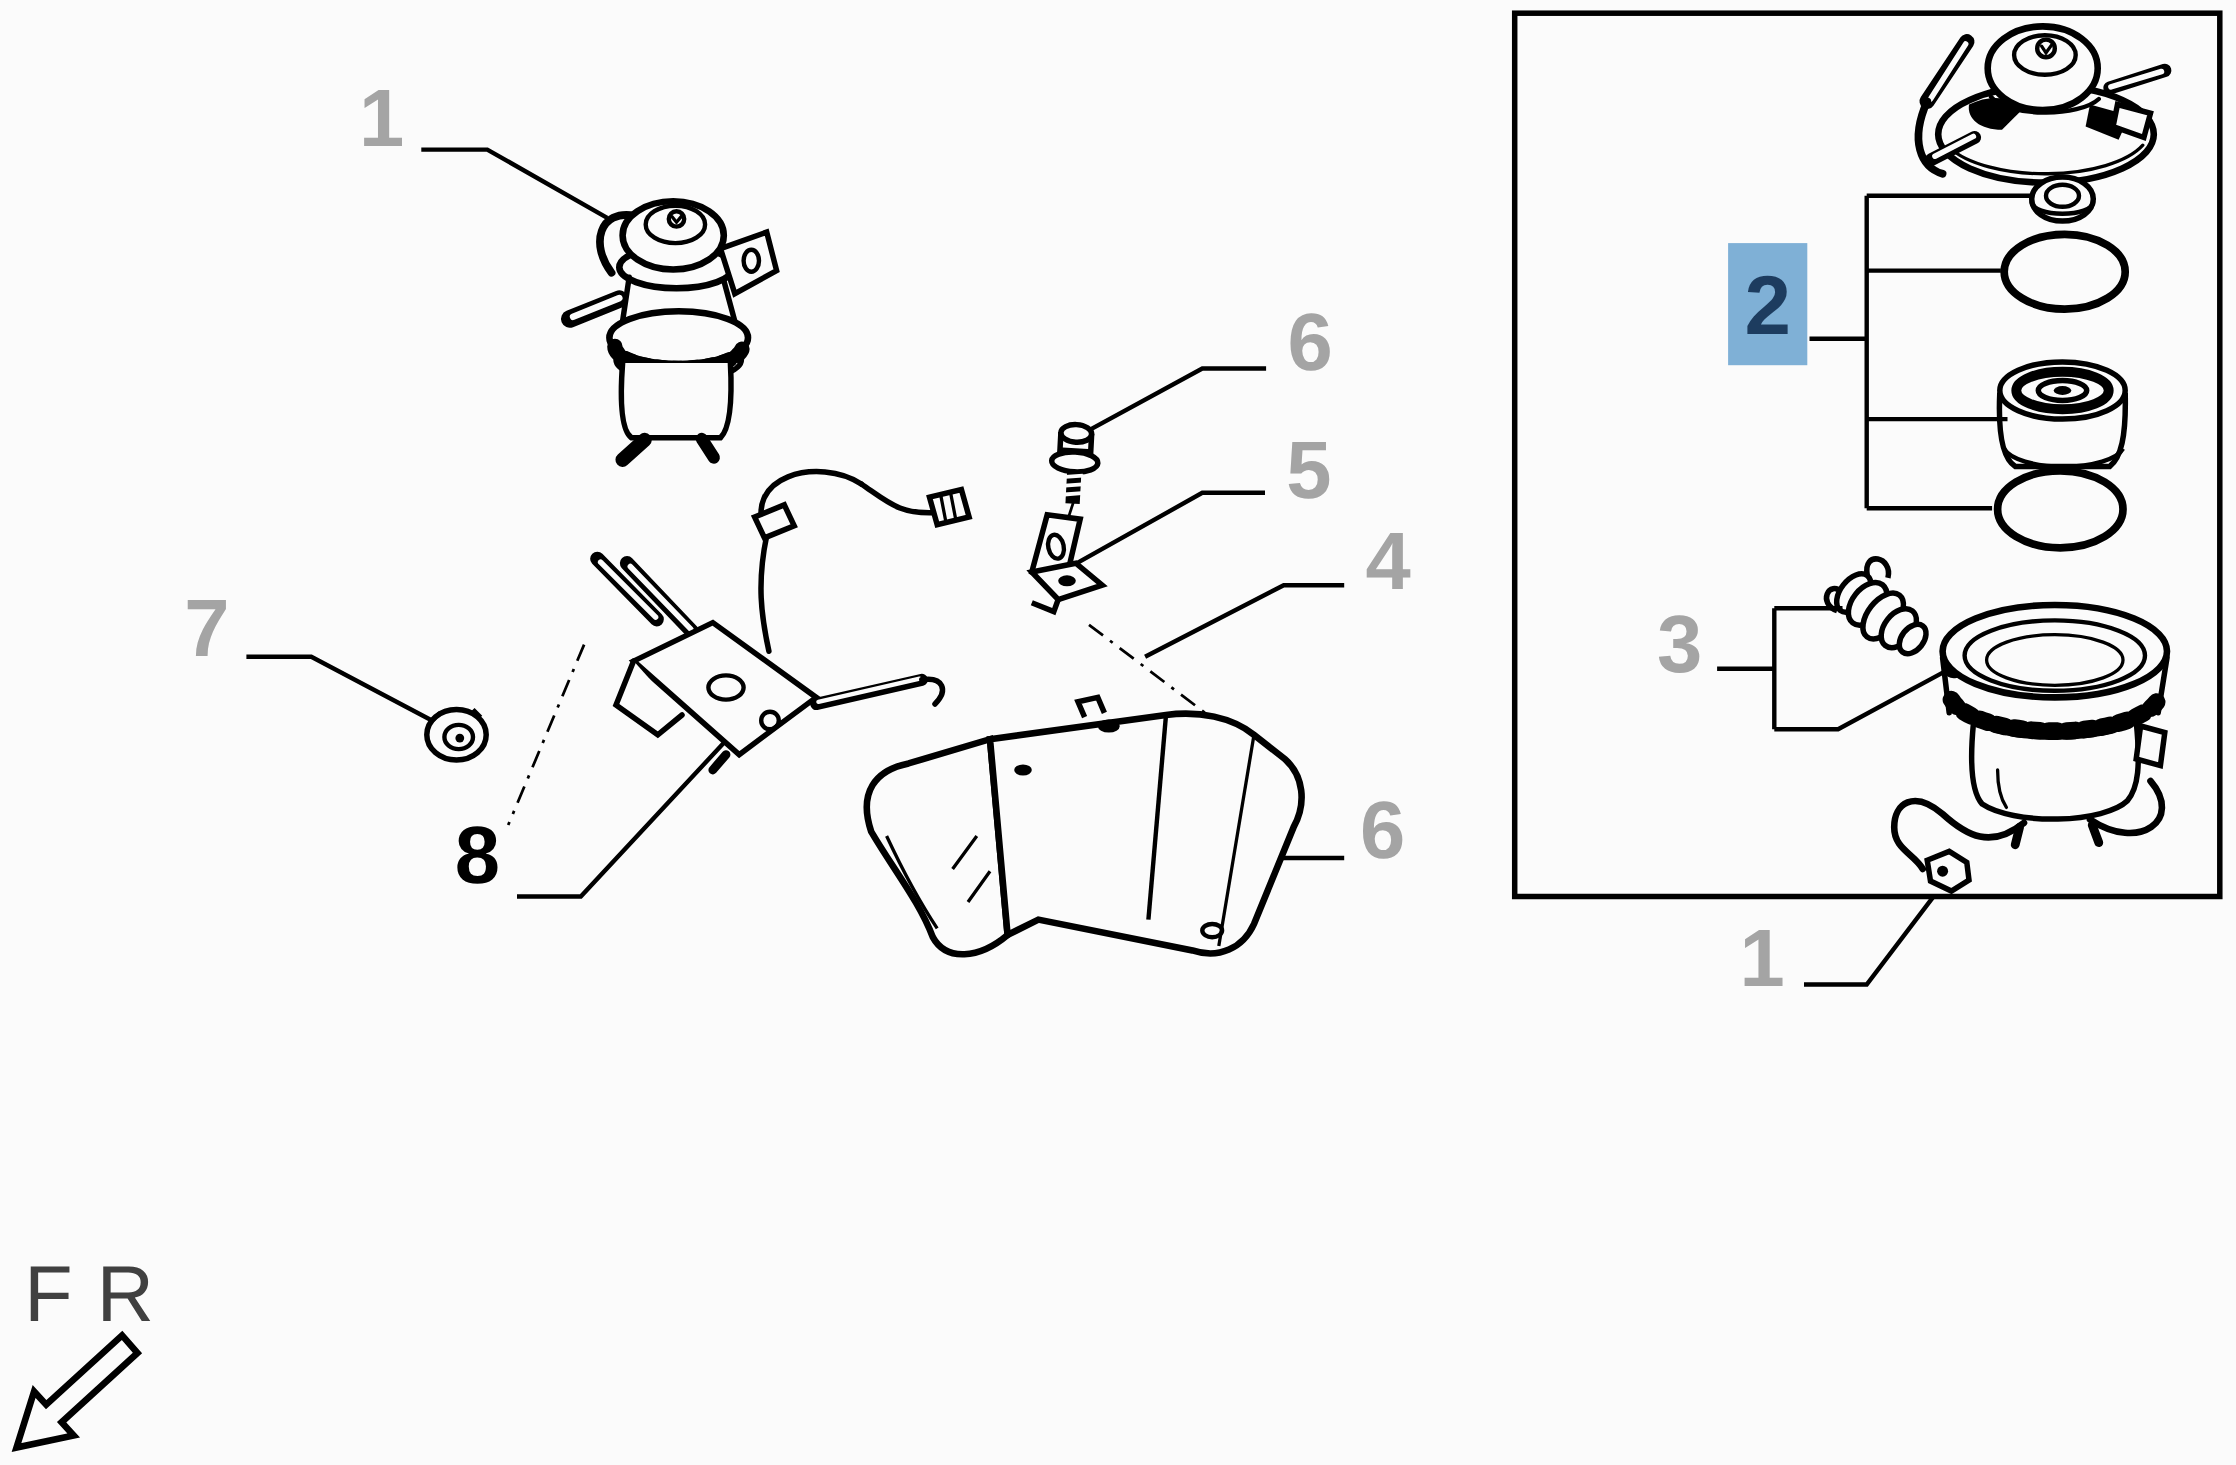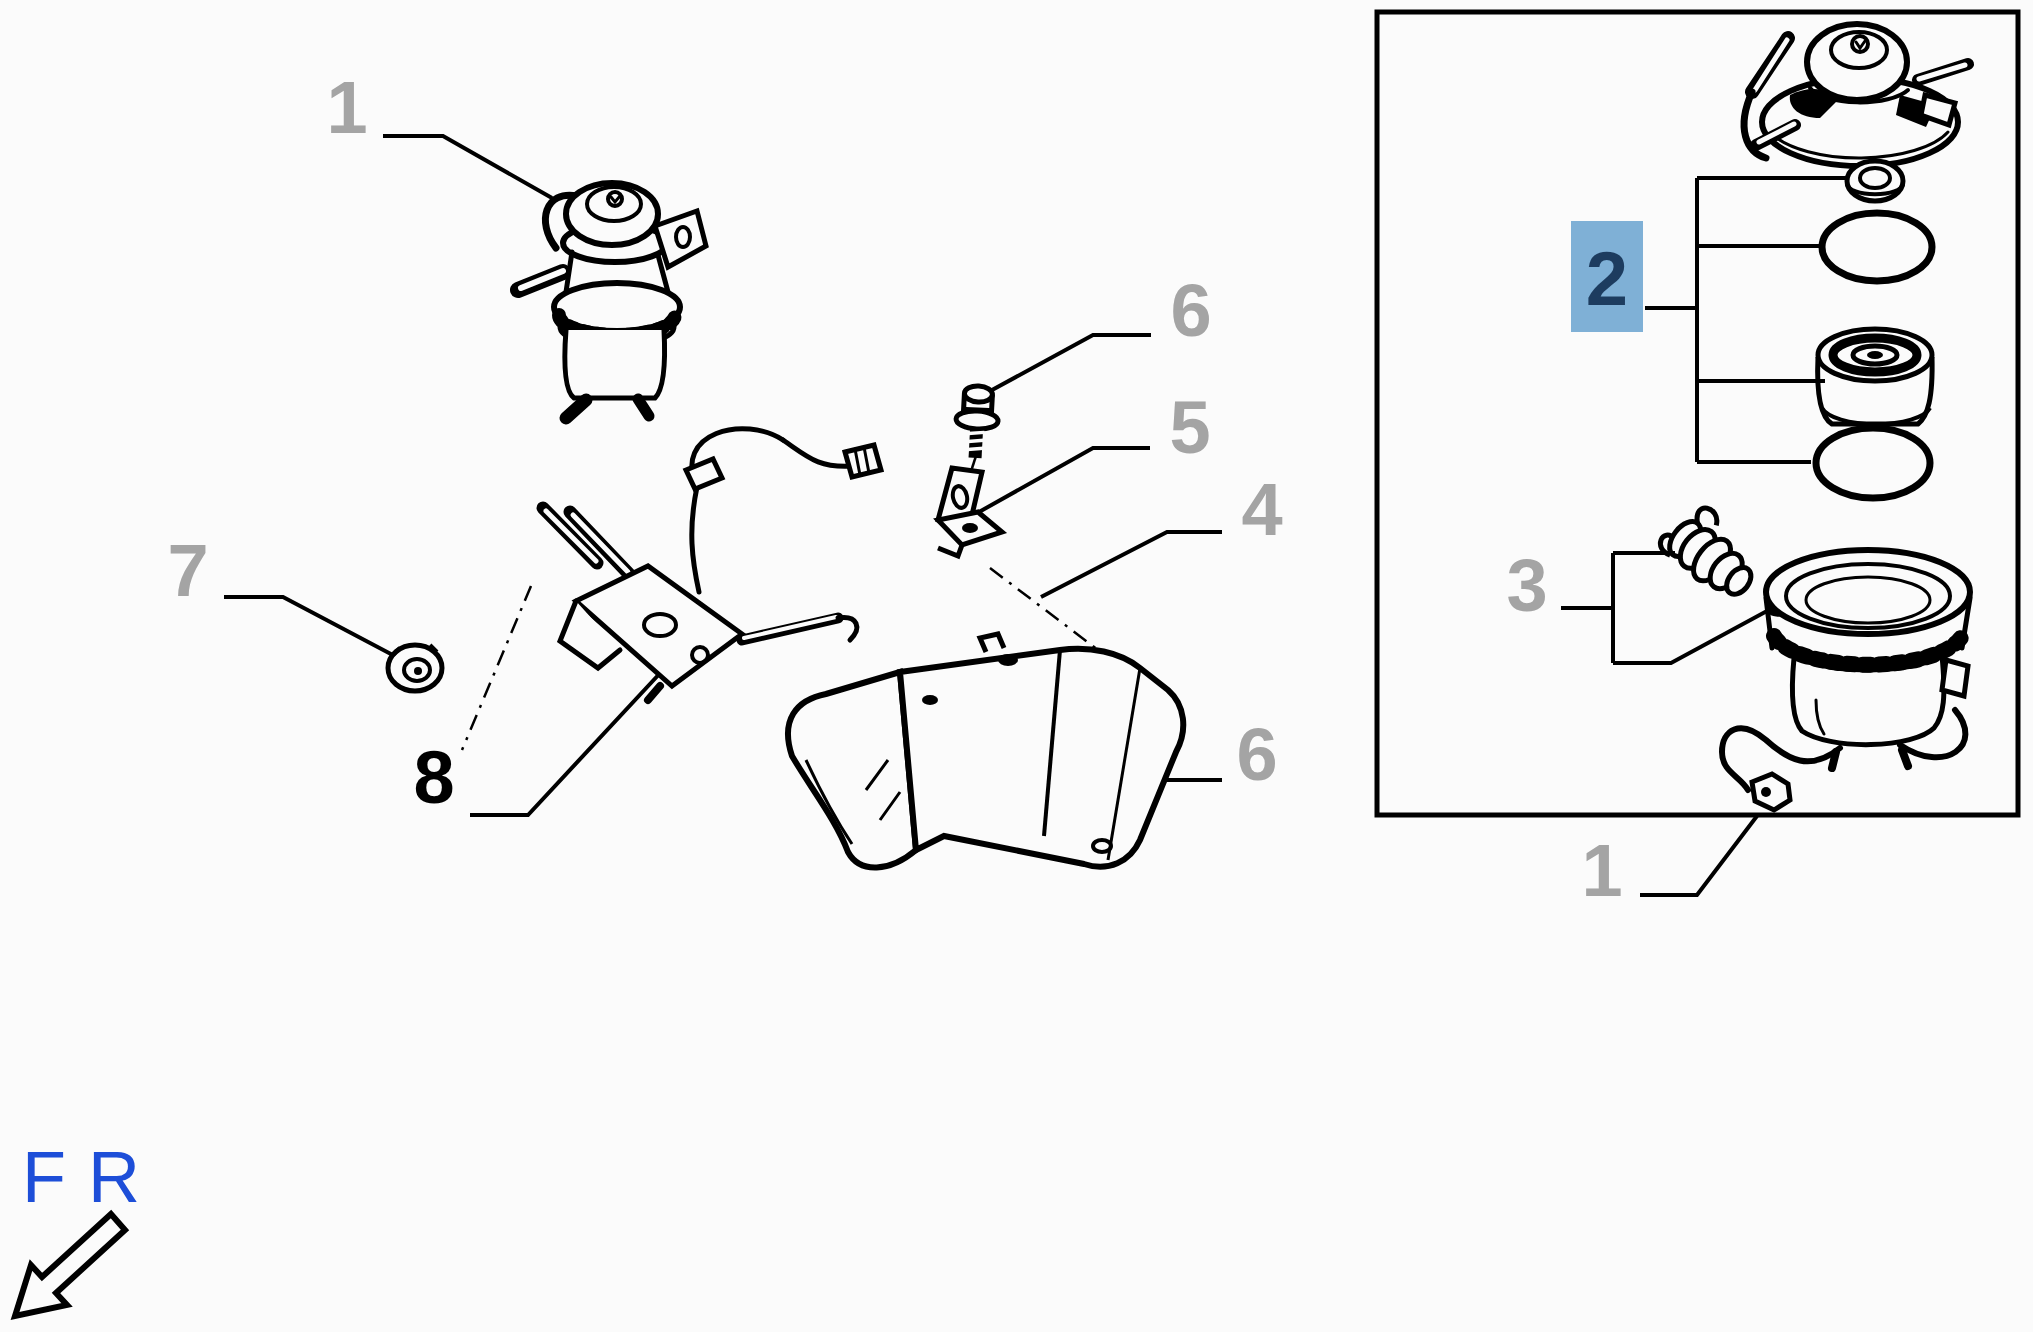--- a/index.html
+++ b/index.html
@@ -35,21 +35,21 @@
     padding-top:4px;box-sizing:border-box;
     cursor:pointer;
     user-select:none;
   }
   .fr-label{
     position:absolute;
     left:22px;top:1141px;
     font-size:72px;line-height:72px;
     font-weight:400;
     letter-spacing:22px;
-    color:#1d4ed8;
+    color:#404040;
     user-select:none;
   }
 </style>
 </head>
 <body>
 
 <div class="stage">
 
   <svg width="2033" height="1332" viewBox="0 0 2033 1332">
 

